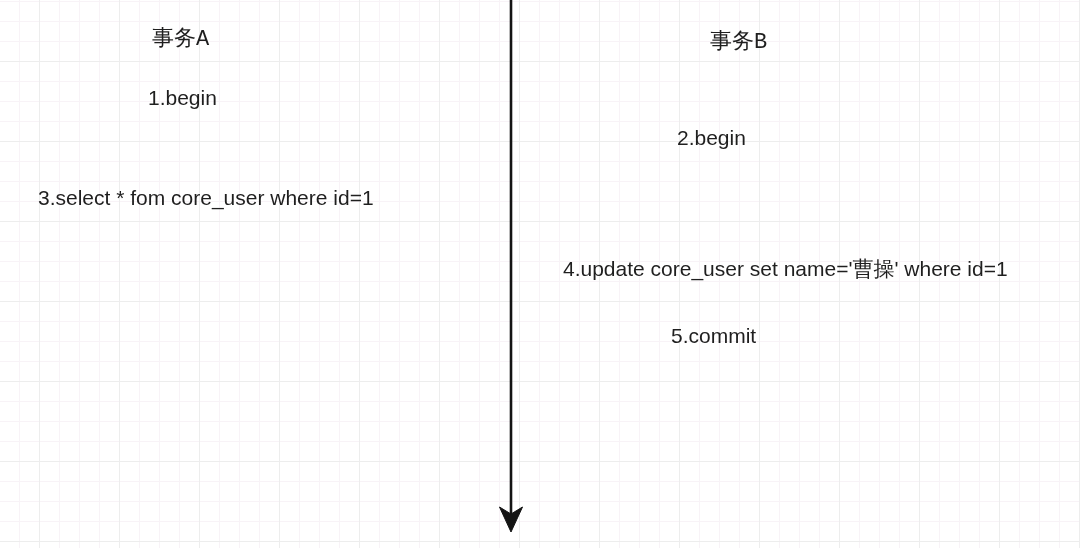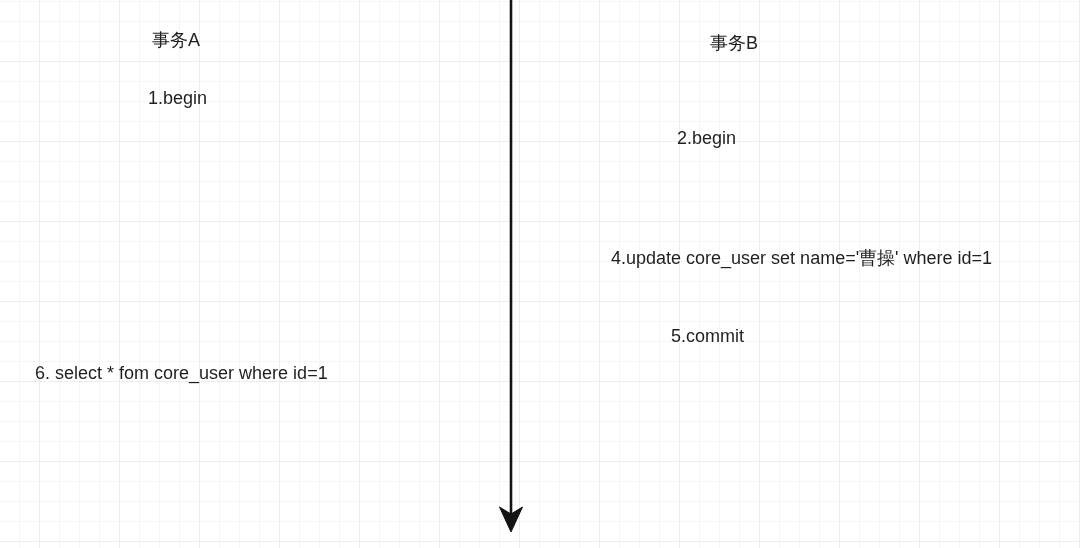--- a/index.html
+++ b/index.html
@@ -29,45 +29,45 @@
     background-position:39px 0,0 61px,19px 0,0 1px;
   }
   .timeline-svg{
     position:absolute;left:0;top:0;width:1080px;height:548px;
     pointer-events:none;
   }
   .timeline-svg line{stroke:var(--line);stroke-width:2.6px;}
   .timeline-svg path{fill:var(--line);stroke:var(--line);stroke-width:1px;stroke-linejoin:round;}
   .label{
     position:absolute;
-    font-size:18px;
+    font-size:21px;
     line-height:26px;
     white-space:nowrap;
     color:var(--text);
   }
-  .col-title{font-size:18px;}
+  .col-title{font-size:22px;font-family:Liberation Mono, monospace;}
 </style>
 </head>
 <body>
 
 <div class="canvas">
 
   <svg class="timeline-svg" viewBox="0 0 1080 548" xmlns="http://www.w3.org/2000/svg">
     <line x1="511" y1="0" x2="511" y2="515"></line>
     <path d="M 511 532 L 499.5 507 L 511 514 L 522.5 507 Z"></path>
   </svg>
 
   <div class="label col-title" style="left:152px;top:27px;">事务A</div>
 
   <div class="label" style="left:148px;top:85px;">1.begin</div>
 
+  <div class="label" style="left:38px;top:185px;">3.select * fom core_user where id=1</div>
 
-  <div class="label" style="left:35px;top:360px;">6. select * fom core_user where id=1</div>
 
   <div class="label col-title" style="left:710px;top:30px;">事务B</div>
 
   <div class="label" style="left:677px;top:125px;text-align:center;">2.begin</div>
 
-  <div class="label" style="left:563px;top:245px;margin-left:48px;">4.update core_user set name='曹操' where id=1</div>
+  <div class="label" style="left:563px;top:256px;">4.update core_user set name='曹操' where id=1</div>
 
   <div class="label" style="left:671px;top:323px;">5.commit</div>
 
 </div>
 
 </body></html>

